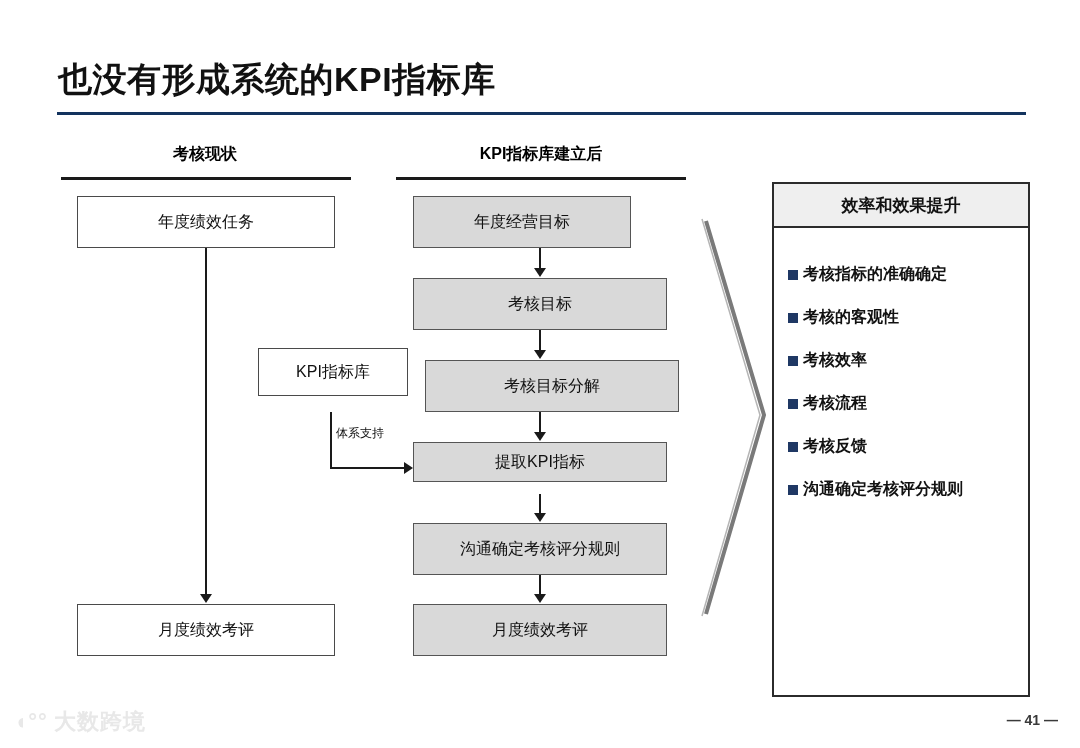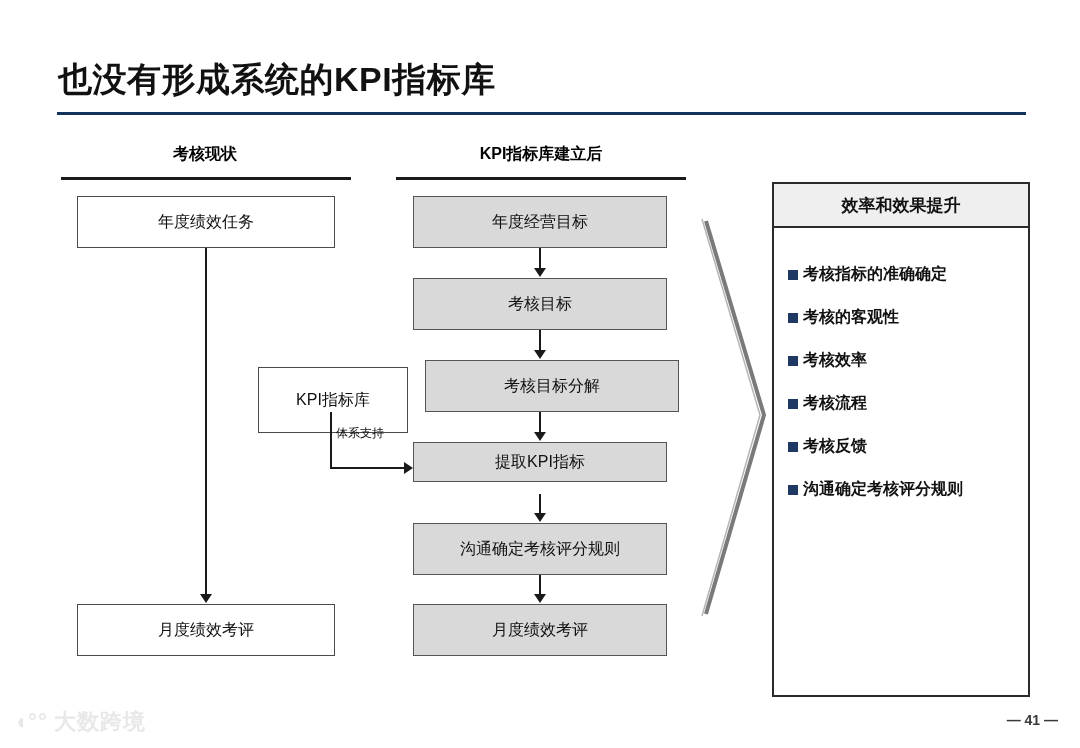--- a/index.html
+++ b/index.html
@@ -43,29 +43,29 @@
     background: #ffffff;
     white-space: nowrap;
   }
   .box.filled { background: #d9d9d9; border-color: #555; }
 
   
   #box-l1 { left: 77px;  top: 196px; width: 258px; height: 52px; }
   #box-l2 { left: 77px;  top: 604px; width: 258px; height: 52px; }
 
   
-  #box-c1 { left: 413px; top: 196px; width: 254px; height: 52px; }
+  #box-c1 { left: 413px; top: 196px; width: 218px; height: 52px; }
   #box-c2 { left: 413px; top: 278px; width: 254px; height: 52px; }
   #box-c3 { left: 425px; top: 360px; width: 254px; height: 52px; }
   #box-c4 { left: 413px; top: 442px; width: 254px; height: 40px; }
   #box-c5 { left: 413px; top: 523px; width: 254px; height: 52px; }
   #box-c6 { left: 413px; top: 604px; width: 254px; height: 52px; }
 
   
-  #box-kpi { left: 258px; top: 367px; width: 150px; height: 66px; }
+  #box-kpi { left: 258px; top: 348px; width: 150px; height: 48px; }
 
   
   .vline  { position: absolute; width: 1.6px; background: #1a1a1a; }
   .hline  { position: absolute; height: 1.6px; background: #1a1a1a; }
   .arrow-down {
     position: absolute; width: 0; height: 0;
     border-left: 6px solid transparent; border-right: 6px solid transparent;
     border-top: 9px solid #1a1a1a;
   }
   .arrow-right {

